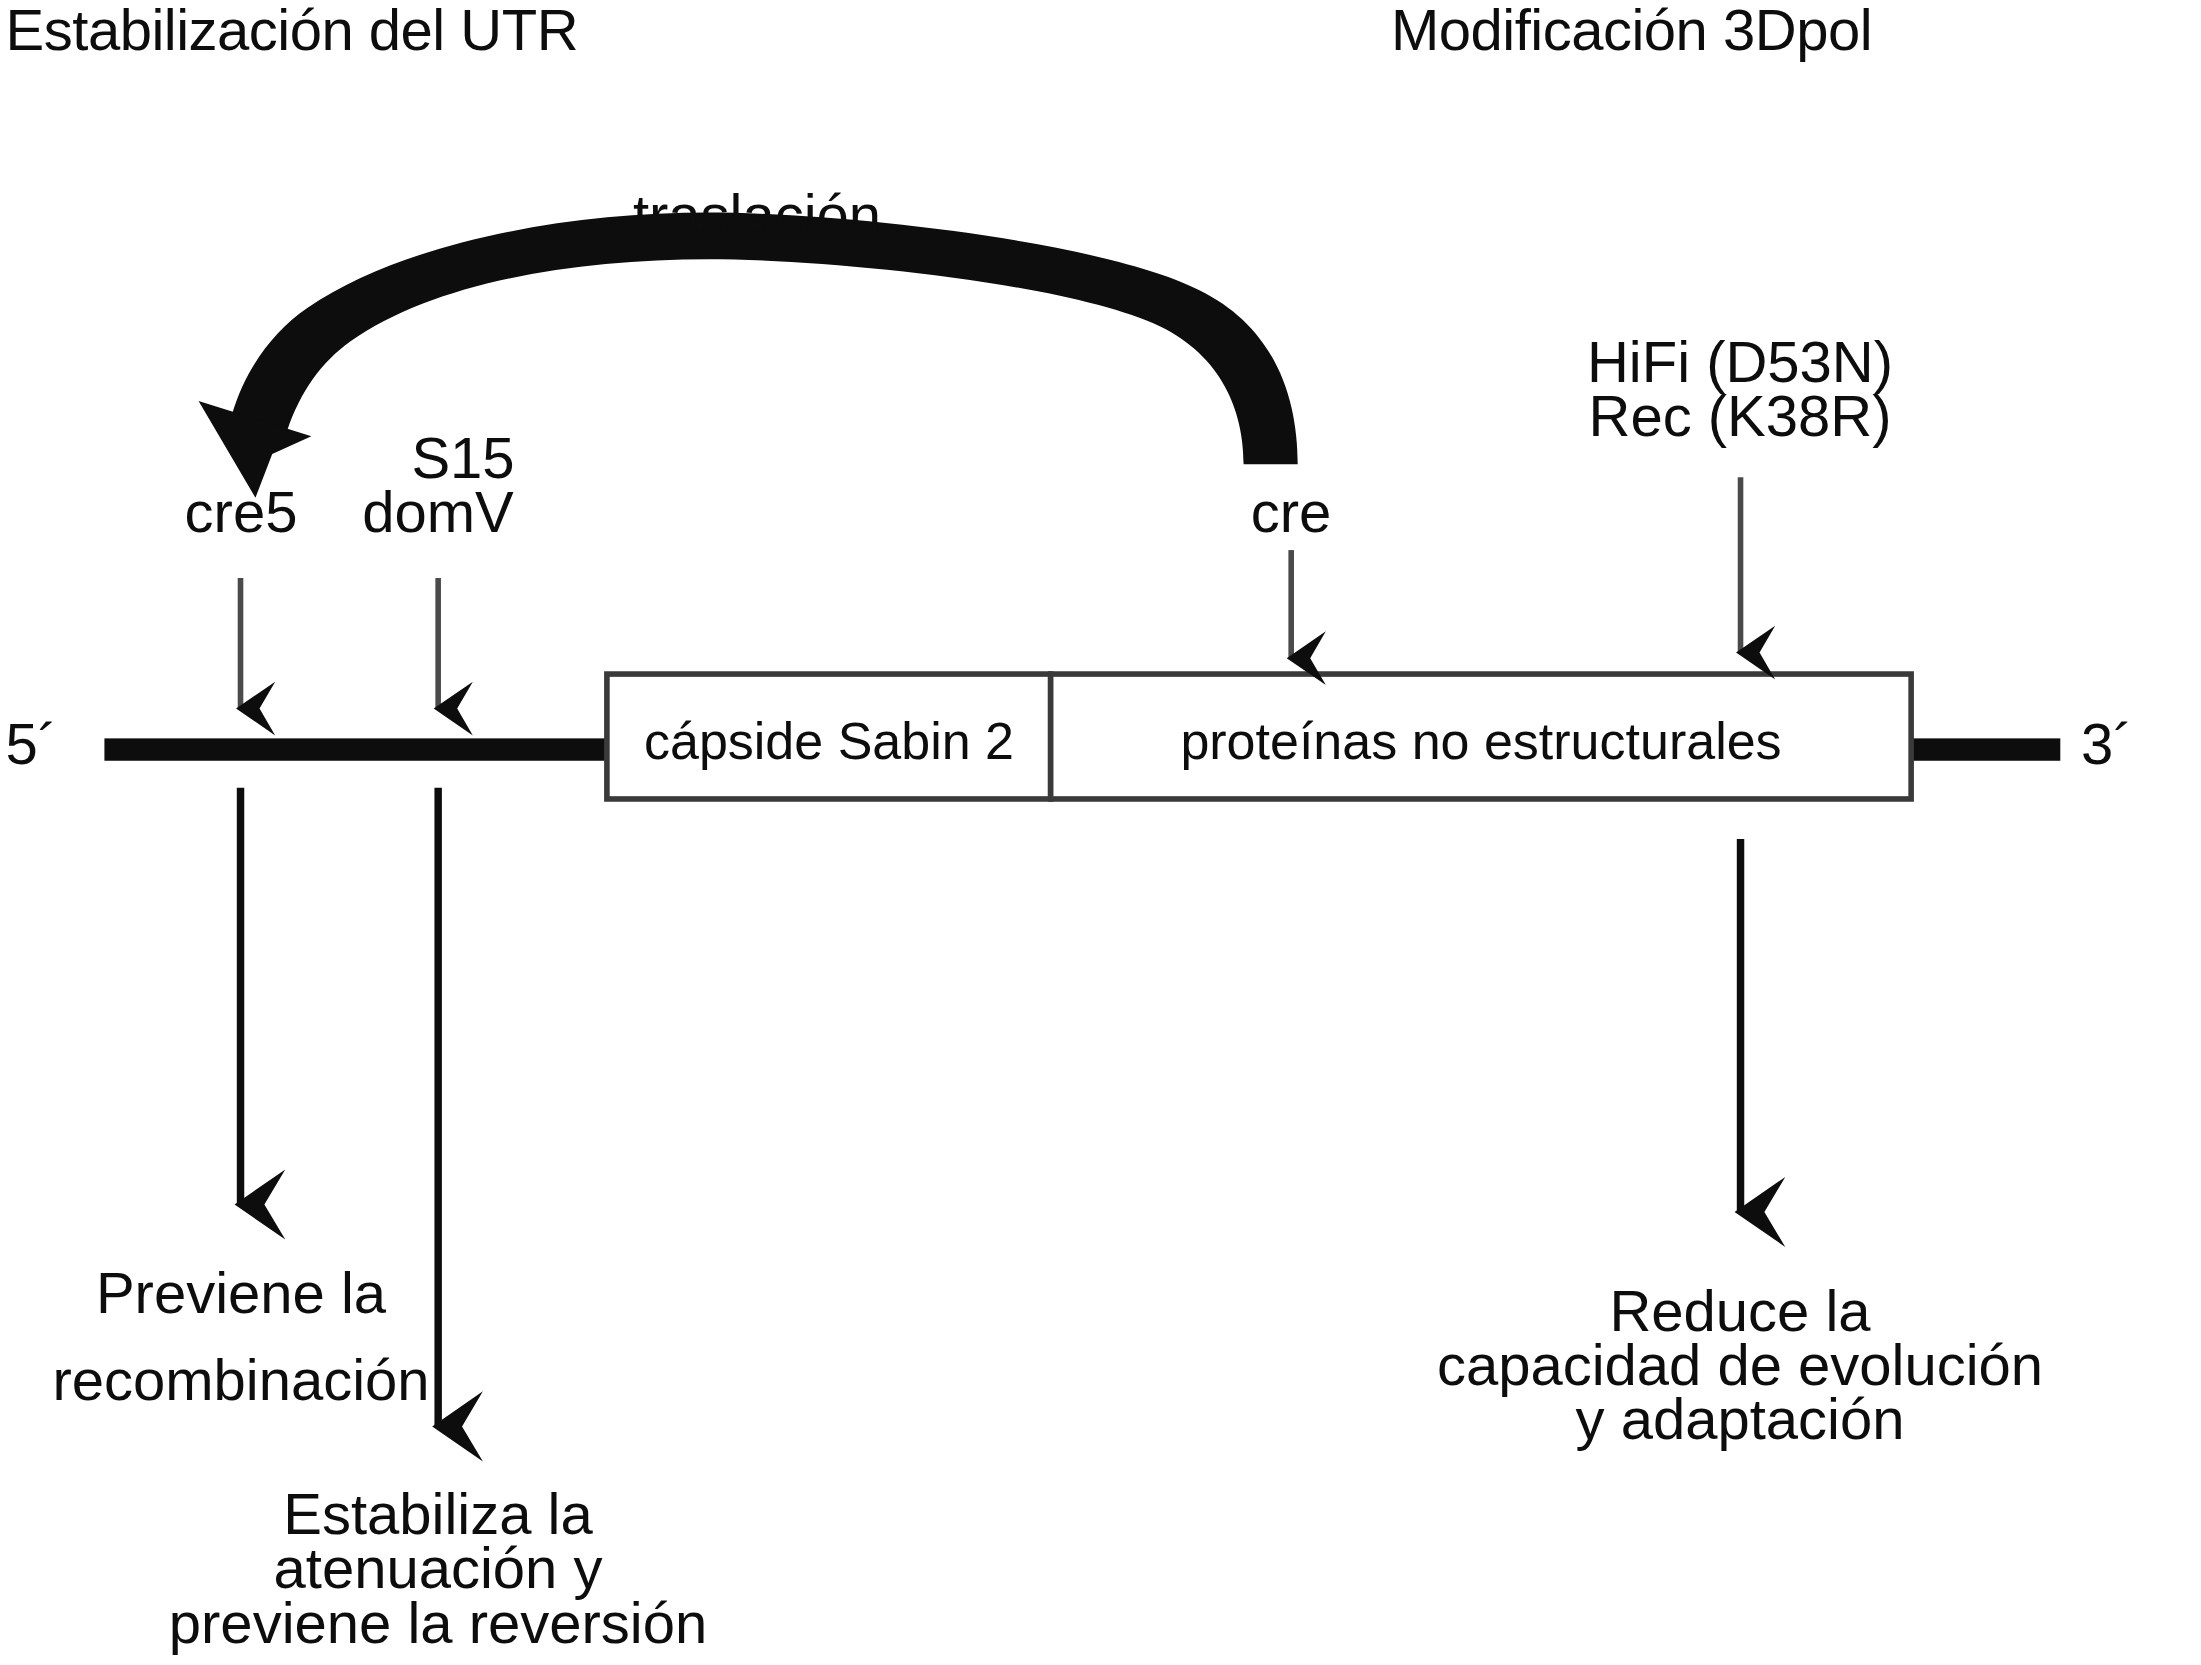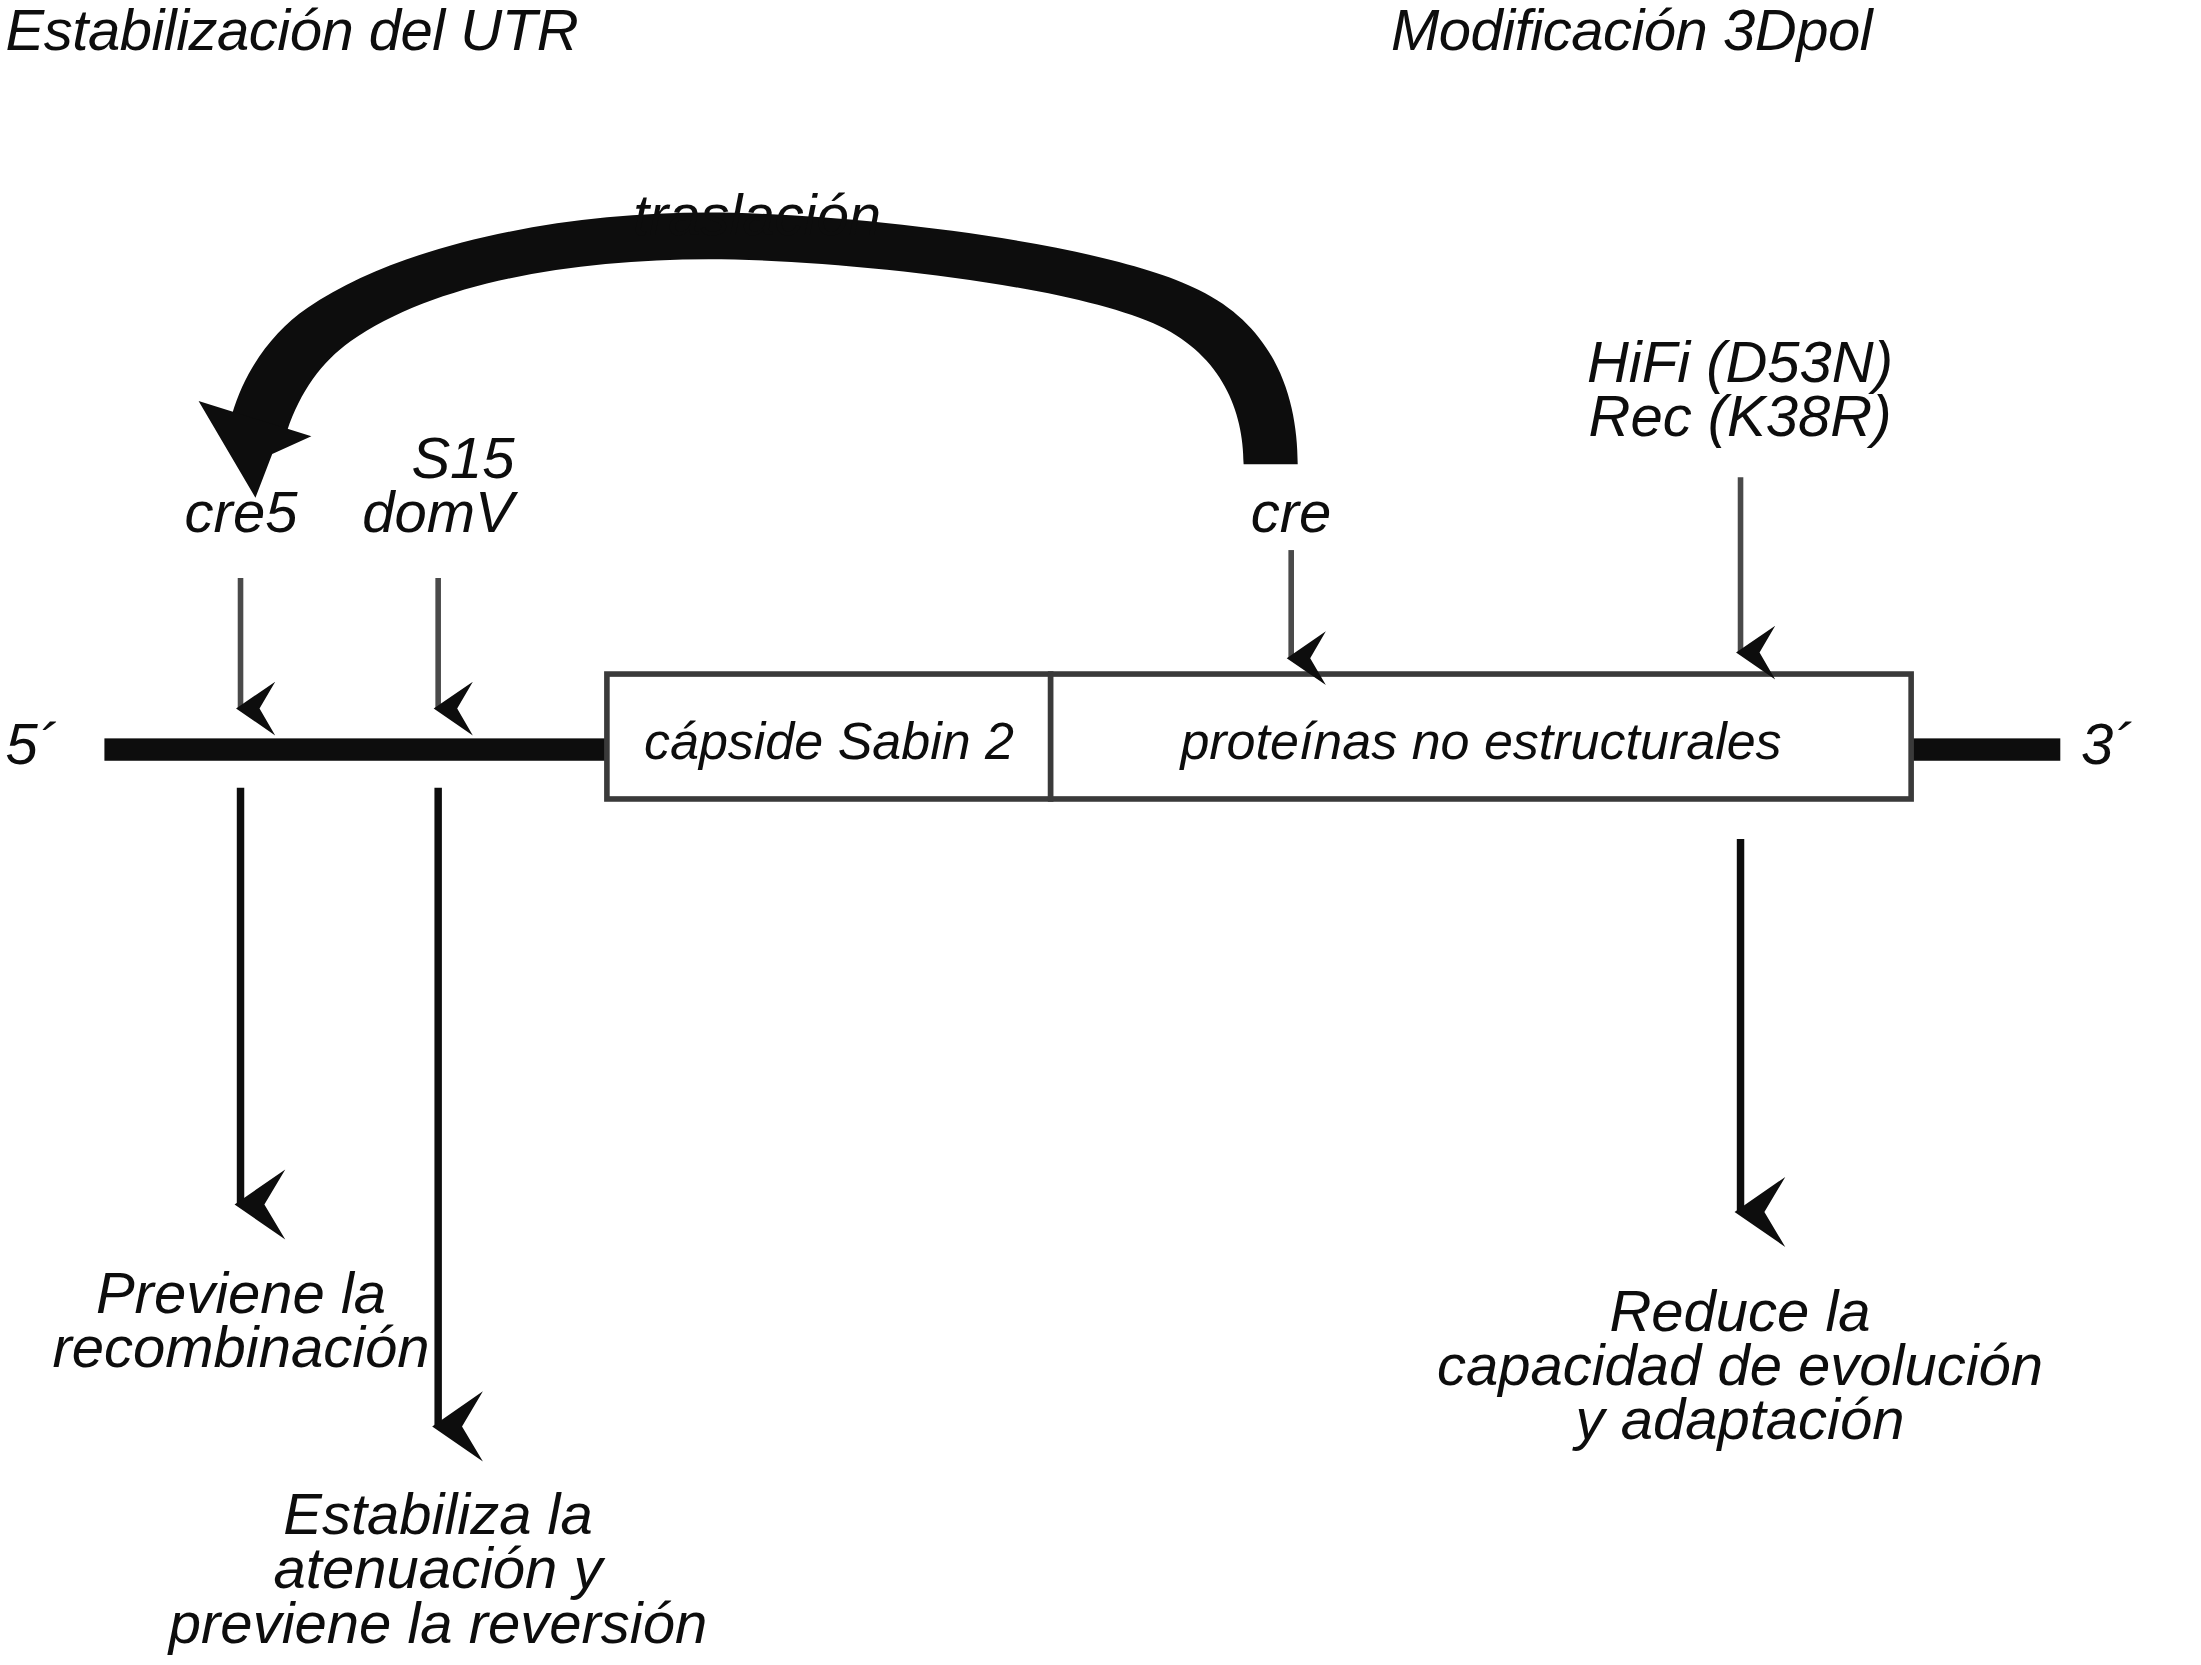--- a/index.html
+++ b/index.html
@@ -3,21 +3,21 @@
 <meta charset="utf-8">
 <style>
   html,body{margin:0;padding:0;background:#ffffff;}
   body{
     width:2202px;height:1666px;
     font-family:"Liberation Sans","DejaVu Sans",sans-serif;
     color:#000000;
     overflow:hidden;
     position:relative;
   }
-  #stage{position:absolute;left:0;top:0;width:1892px;height:1666px;font-style:italic;}
+  #stage{position:absolute;left:0;top:0;width:1892px;height:1666px;}
   svg#diagram{position:absolute;left:0;top:0;width:2202px;height:1666px;}
   .txt{position:absolute;white-space:pre;color:#0d0d0d;line-height:1.18;}
   .heading{font-size:58px;letter-spacing:-0.5px;}
   .lbl{font-size:58px;text-align:center;}
   .endlbl{font-size:58px;}
   .boxlbl{font-size:52px;text-align:center;width:100%;}
   .ctr{transform:translateX(-50%);text-align:center;}
 </style>
 </head>
 <body>
@@ -79,21 +79,21 @@
   <div class="txt lbl ctr" style="left:1740px;top:328px;">HiFi (D53N)</div>
   <div class="txt lbl ctr" style="left:1740px;top:382px;">Rec (K38R)</div>
 
   <div class="txt endlbl" style="left:5.6px;top:710px;">5´</div>
   <div class="txt endlbl" style="left:2081px;top:710px;">3´</div>
 
   <div class="txt boxlbl" style="left:607px;top:711px;width:444px;">cápside Sabin 2</div>
   <div class="txt boxlbl" style="left:1051px;top:711px;width:860px;">proteínas no estructurales</div>
 
   <div class="txt lbl ctr" style="left:241px;top:1259px;">Previene la</div>
-  <div class="txt lbl ctr" style="left:241px;top:1313px;">recombinación</div>
+  <div class="txt lbl ctr" style="left:241px;top:1346px;">recombinación</div>
 
   <div class="txt lbl ctr" style="left:438px;top:1480px;">Estabiliza la</div>
   <div class="txt lbl ctr" style="left:438px;top:1534px;">atenuación y</div>
   <div class="txt lbl ctr" style="left:438px;top:1589px;">previene la reversión</div>
 
   <div class="txt lbl ctr" style="left:1740px;top:1277px;">Reduce la</div>
   <div class="txt lbl ctr" style="left:1740px;top:1331px;">capacidad de evolución</div>
   <div class="txt lbl ctr" style="left:1740px;top:1385px;">y adaptación</div>
 
 </div>

